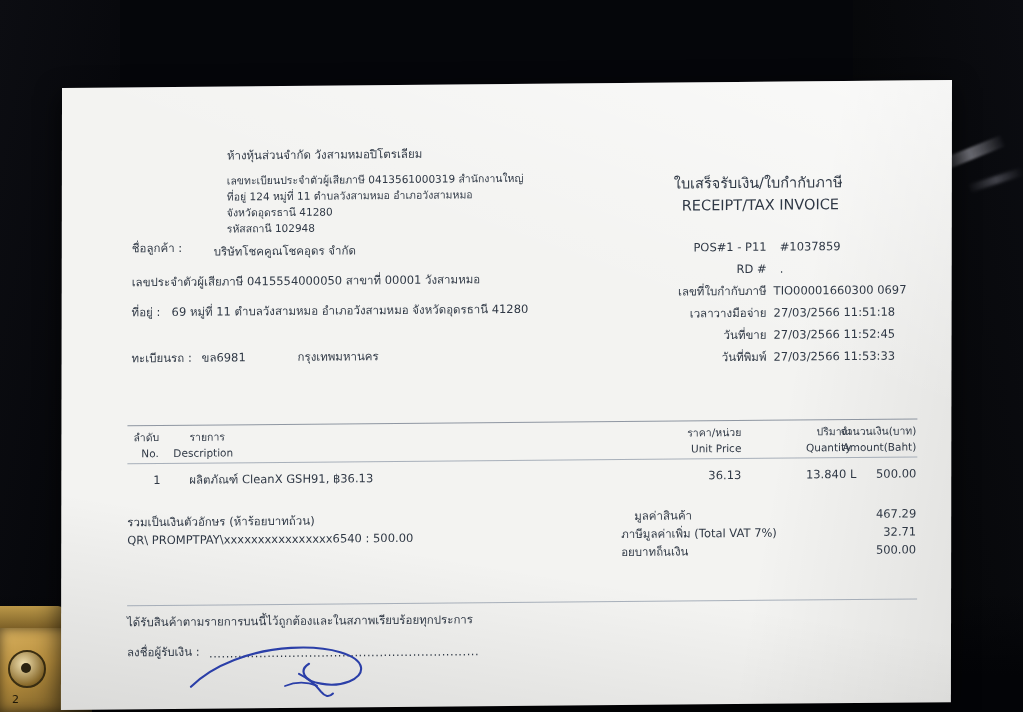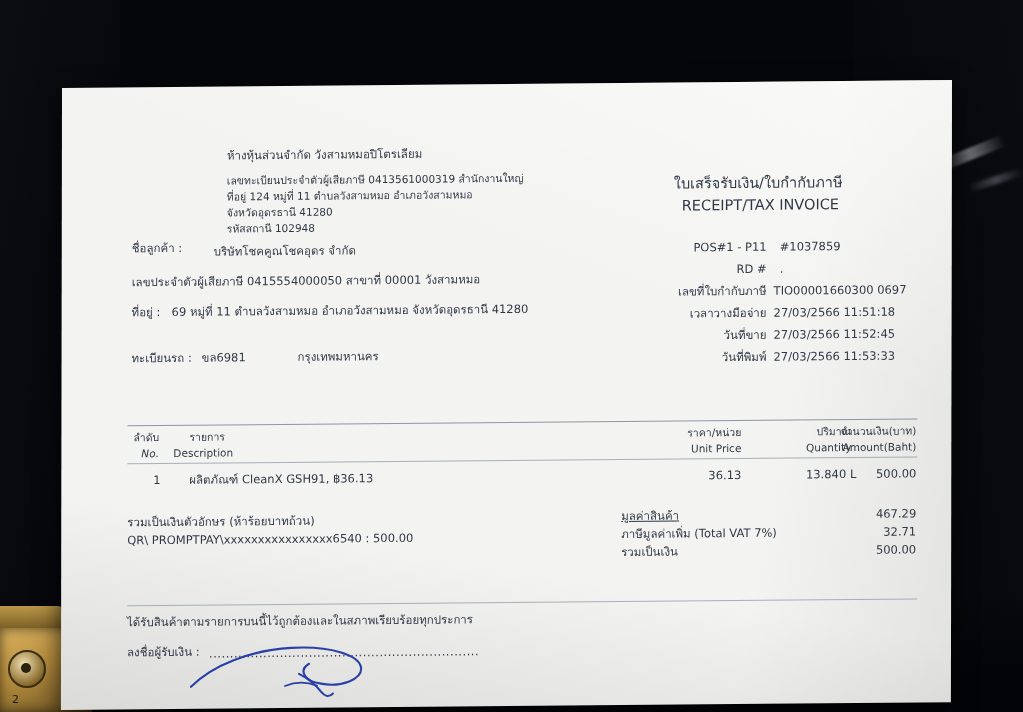--- a/index.html
+++ b/index.html
@@ -217,44 +217,44 @@
       <div class="t" style="left:712px; top:268px;">27/03/2566 11:53:33</div>
 
       <div class="rule" style="left:66px; top:338px; width:790px;"></div>
 
       <div class="t sm" style="left:72px; top:344px;">ลำดับ</div>
       <div class="t sm" style="left:128px; top:344px;">รายการ</div>
       <div class="t sm r" style="left:540px; top:344px; width:140px;">ราคา/หน่วย</div>
       <div class="t sm r" style="left:660px; top:344px; width:130px;">ปริมาณ</div>
       <div class="t sm r" style="left:720px; top:344px; width:135px;">จำนวนเงิน(บาท)</div>
 
-      <div class="t sm" style="left:80px; top:360px;font-style:italic;">No.</div>
+      <div class="t sm" style="left:80px; top:360px;">No.</div>
       <div class="t sm" style="left:112px; top:360px;">Description</div>
       <div class="t sm r" style="left:540px; top:360px; width:140px;">Unit Price</div>
       <div class="t sm r" style="left:660px; top:360px; width:130px;">Quantity</div>
       <div class="t sm r" style="left:720px; top:360px; width:135px;">Amount(Baht)</div>
 
       <div class="rule thin" style="left:66px; top:376px; width:790px;"></div>
 
       <div class="t" style="left:92px; top:386px;">1</div>
       <div class="t" style="left:128px; top:386px;">ผลิตภัณฑ์ CleanX GSH91, ฿36.13</div>
       <div class="t r" style="left:540px; top:386px; width:140px;">36.13</div>
       <div class="t r" style="left:660px; top:386px; width:135px;">13.840 L</div>
       <div class="t r" style="left:720px; top:386px; width:135px;">500.00</div>
 
       <div class="t" style="left:66px; top:428px;">รวมเป็นเงินตัวอักษร (ห้าร้อยบาทถ้วน)</div>
       <div class="t" style="left:66px; top:446px;">QR\ PROMPTPAY\xxxxxxxxxxxxxxxx6540 : 500.00</div>
 
-      <div class="t" style="left:560px; top:426px;text-decoration:underline;">มูลค่าสินค้า</div>
+      <div class="t" style="left:573px; top:426px;">มูลค่าสินค้า</div>
       <div class="t r" style="left:720px; top:426px; width:135px;">467.29</div>
 
       <div class="t" style="left:560px; top:444px;">ภาษีมูลค่าเพิ่ม (Total VAT 7%)</div>
       <div class="t r" style="left:720px; top:444px; width:135px;">32.71</div>
 
-      <div class="t" style="left:560px; top:462px;">รวมเป็นเงิน</div>
+      <div class="t" style="left:560px; top:462px;">อยบาทถ็นเงิน</div>
       <div class="t r" style="left:720px; top:462px; width:135px;">500.00</div>
 
       <div class="rule thin" style="left:66px; top:518px; width:790px;"></div>
       <div class="t" style="left:66px; top:528px;">ได้รับสินค้าตามรายการบนนี้ไว้ถูกต้องและในสภาพเรียบร้อยทุกประการ</div>
       <div class="t" style="left:66px; top:558px;">ลงชื่อผู้รับเงิน :</div>
       <div class="dotline" style="left:148px; top:560px;">.................................................................</div>
 
       <svg class="sig" viewBox="0 0 260 70">
         <path d="M10,52 C32,30 70,16 110,14 C150,12 178,22 180,34 C182,46 160,54 140,50 C122,47 118,36 128,30" fill="none" stroke="#2b3fa8" stroke-width="2.1" stroke-linecap="round"></path>
         <path d="M118,40 C126,44 134,50 140,58 C144,63 148,64 152,60" fill="none" stroke="#2b3fa8" stroke-width="2.1" stroke-linecap="round"></path>

